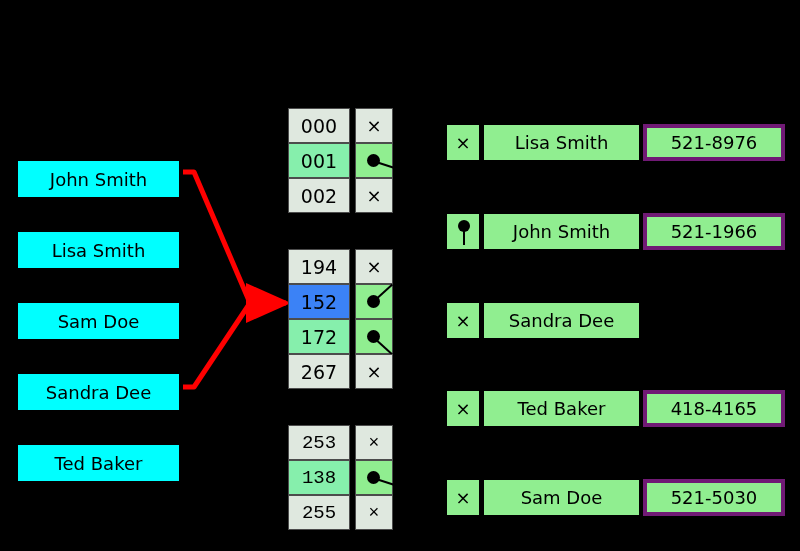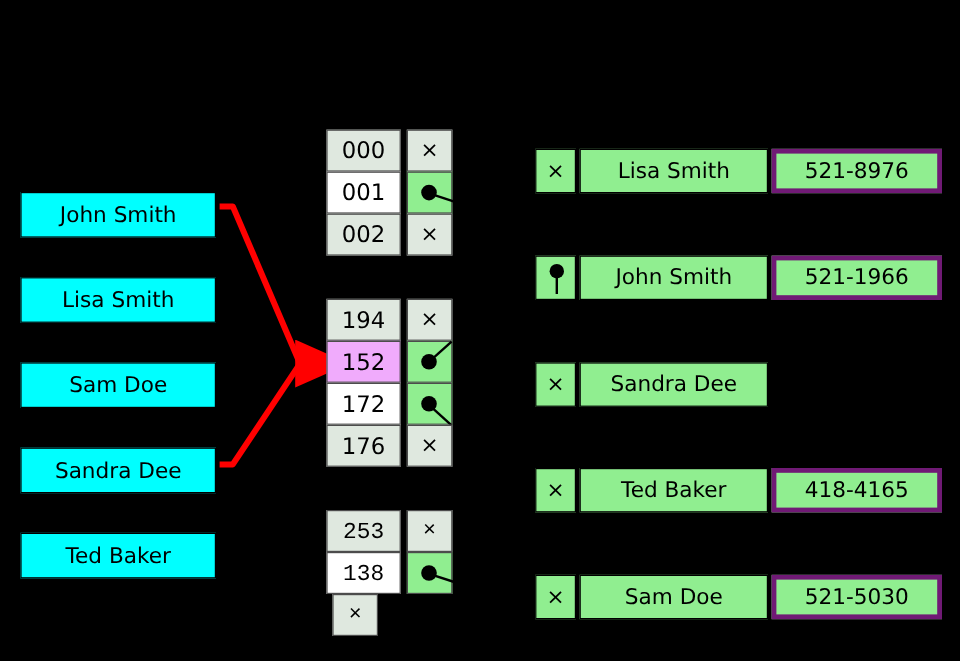--- a/index.html
+++ b/index.html
@@ -6,32 +6,32 @@
   #stage{position:relative;width:800px;height:551px;background:#000;overflow:hidden;
          font-family:"DejaVu Sans","Liberation Sans",sans-serif;}
 
   
   .keybox{position:absolute;left:17px;width:163px;height:38px;
           background:#00ffff;border:1px solid #000;
           display:flex;align-items:center;justify-content:center;
           font-size:18px;color:#000;box-sizing:border-box;}
 
   
-  .bucket-group{position:absolute;left:272px;}
+  .bucket-group{position:absolute;left:288px;}
   .brow{display:flex;height:35px;}
   .bidx{width:62px;height:35px;box-sizing:border-box;
         border:1px solid #4c4c4c;background:#dfe8df;
         display:flex;align-items:center;justify-content:center;
         font-size:19px;color:#000;}
   .bptr{width:38px;height:35px;box-sizing:border-box;margin-left:5px;
         border:1px solid #4c4c4c;background:#dfe8df;position:relative;
         display:flex;align-items:center;justify-content:center;
         font-size:18px;color:#000;}
-  .bidx.sel{background:#f0abfc;}
-  .bidx.occ{background:#ffffff;}
+  .bidx.sel{background:#3b82f6;}
+  .bidx.occ{background:#86efac;}
   .bptr.occ{background:#90ee90;}
   .dot{position:absolute;width:13px;height:13px;border-radius:50%;background:#000;
        left:11px;top:10px;}
   .stem{position:absolute;background:#000;height:2px;transform-origin:0 50%;}
 
   
   .entry{position:absolute;left:446px;height:37px;display:flex;}
   .emark{width:34px;box-sizing:border-box;border:1px solid #000;background:#90ee90;
          position:relative;display:flex;align-items:center;justify-content:center;
          font-size:18px;color:#000;}
@@ -103,37 +103,38 @@
           </div>
         </div>
         <div class="brow">
           <div class="bidx occ">172</div>
           <div class="bptr occ">
             <span class="dot"></span>
             <span class="stem" style="left: 17px; top: 16px; width: 26px; transform: rotate(42deg);"></span>
           </div>
         </div>
         <div class="brow">
-          <div class="bidx">176</div>
+          <div class="bidx">267</div>
           <div class="bptr">×</div>
         </div>
       </div>
       <div class="bucket-group" style="top: 425px; font-family: Liberation Mono, monospace;">
         <div class="brow">
           <div class="bidx">253</div>
           <div class="bptr">×</div>
         </div>
         <div class="brow">
           <div class="bidx occ">138</div>
           <div class="bptr occ">
             <span class="dot"></span>
             <span class="stem" style="left: 17px; top: 16px; width: 26px; transform: rotate(18deg);"></span>
           </div>
         </div>
         <div class="brow">
+          <div class="bidx">255</div>
           <div class="bptr">×</div>
         </div>
       </div>
     </div>
 
   <div id="entries">
       <div class="entry" style="top: 124px;">
         <div class="emark">×</div>
         <div class="ename">Lisa Smith</div>
         <div class="ephone">521-8976</div>

